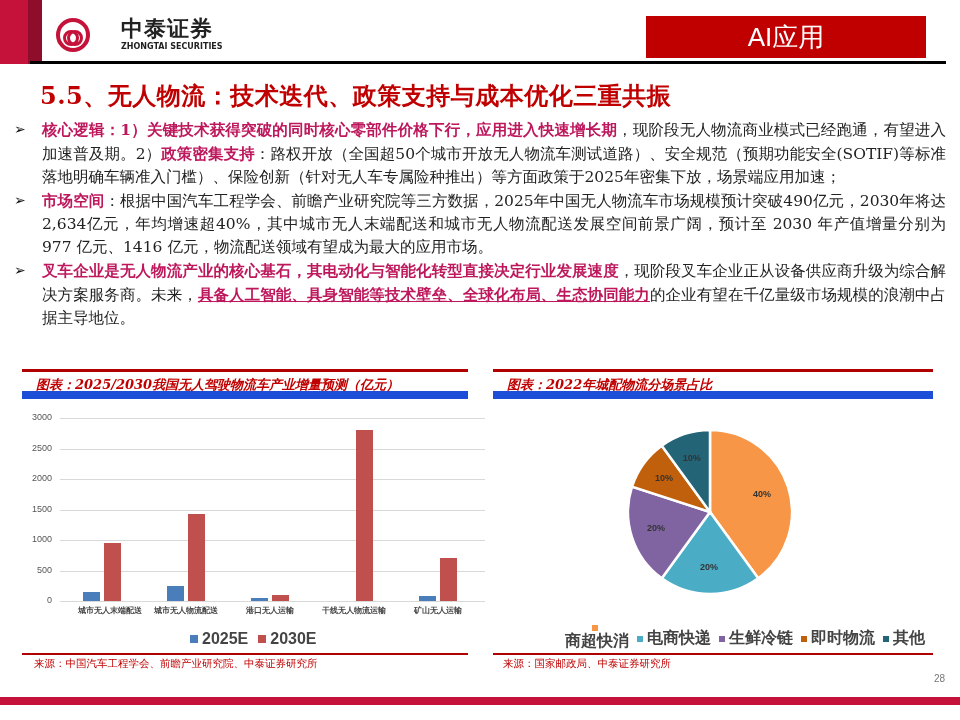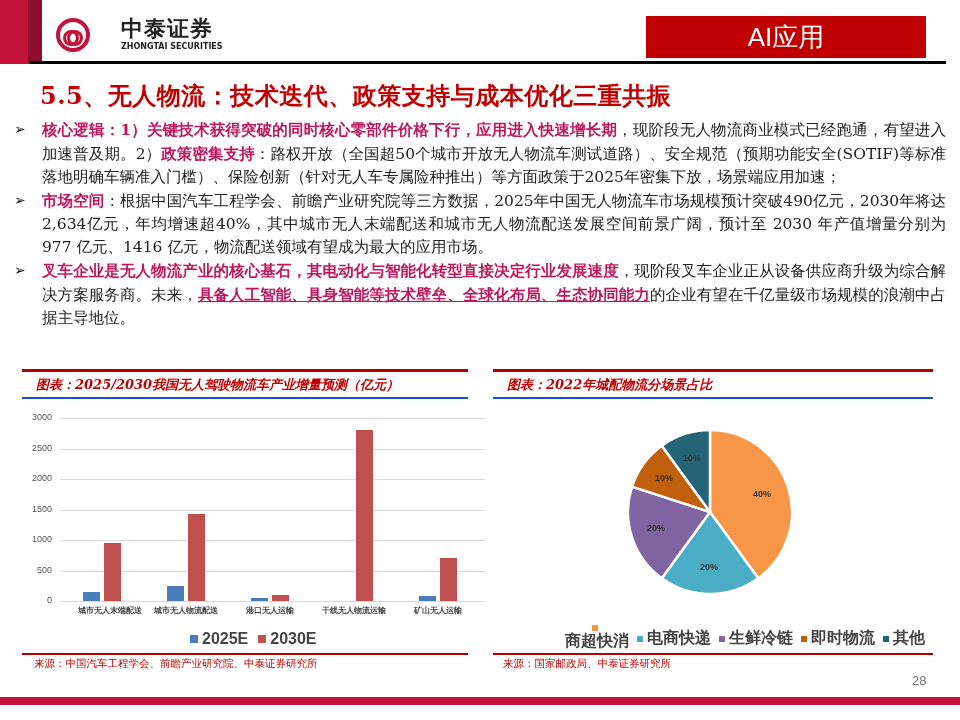--- a/index.html
+++ b/index.html
@@ -22,38 +22,38 @@
 
   .page-title { position: absolute; left: 40px; top: 80px; font-size: 24px; font-weight: bold; color: #c00000; font-family: "DejaVu Serif", serif; letter-spacing: 0.5px; white-space: nowrap; }
 
   .bullets { position: absolute; left: 12px; top: 118px; width: 934px; font-size: 15.5px; line-height: 23px; font-family: "DejaVu Serif", serif; color: #222; }
   .bullet { display: flex; }
   .bullet-arrow { width: 30px; flex-shrink: 0; font-size: 14px; color: #111; padding-left: 2px; }
   .bullet-text { flex: 1; text-align: justify; }
   .b { font-weight: bold; color: #be185d; }
   .u { text-decoration: underline; }
 
-  .chart-title-bar { position: absolute; height: 30px; border-top: 3px solid #b00000; border-bottom: 2px solid #1d4ed8; }
+  .chart-title-bar { position: absolute; height: 30px; border-top: 3px solid #b00000; border-bottom: 8px solid #1d4ed8; }
   .chart-title { font-size: 13px; font-weight: bold; font-style: italic; color: #c00000; font-family: "DejaVu Serif", serif; padding-left: 14px; line-height: 25px; white-space: nowrap; }
   .source-line { position: absolute; height: 2px; background: #b00000; }
   .source { position: absolute; font-size: 10.5px; color: #c00000; font-family: "DejaVu Serif", serif; white-space: nowrap; }
 
   .bar-chart { position: absolute; left: 20px; top: 405px; width: 450px; height: 240px; }
   .y-tick { position: absolute; left: 0; width: 32px; text-align: right; font-size: 9px; color: #555; font-family: "Liberation Sans", sans-serif; }
   .gridline { position: absolute; left: 40px; width: 425px; height: 1px; background: #d9d9d9; }
   .bar { position: absolute; bottom: 0; }
   .x-label { position: absolute; font-size: 8px; font-weight: bold; color: #444; white-space: nowrap; text-align: center; width: 80px; }
   .legend { position: absolute; display: flex; align-items: center; font-size: 16px; color: #444; font-family: "Liberation Sans", sans-serif; font-weight: bold; }
   .legend-item { display: flex; align-items: center; margin-right: 10px; }
   .legend-swatch { width: 8px; height: 8px; margin-right: 4px; }
 
   .pie-wrap { position: absolute; left: 627px; top: 429px; width: 166px; height: 166px; }
   .pie-label { position: absolute; font-size: 9px; font-weight: bold; color: #333; font-family: "Liberation Sans", sans-serif; }
 
-  .page-num { position: absolute; left: 912px; top: 673px; font-size: 13px; color: #777; font-family: "Liberation Sans", sans-serif; }
+  .page-num { position: absolute; left: 934px; top: 673px; font-size: 10px; color: #777; font-family: "Liberation Sans", sans-serif; }
   .footer-bar { position: absolute; left: 0; top: 697px; width: 960px; height: 8px; background: #c4123a; }
 </style>
 </head>
 <body>
 
 <div class="left-bar"></div>
 <div class="left-bar2"></div>
 
 <div class="logo">
   <div class="logo-mark"></div>

